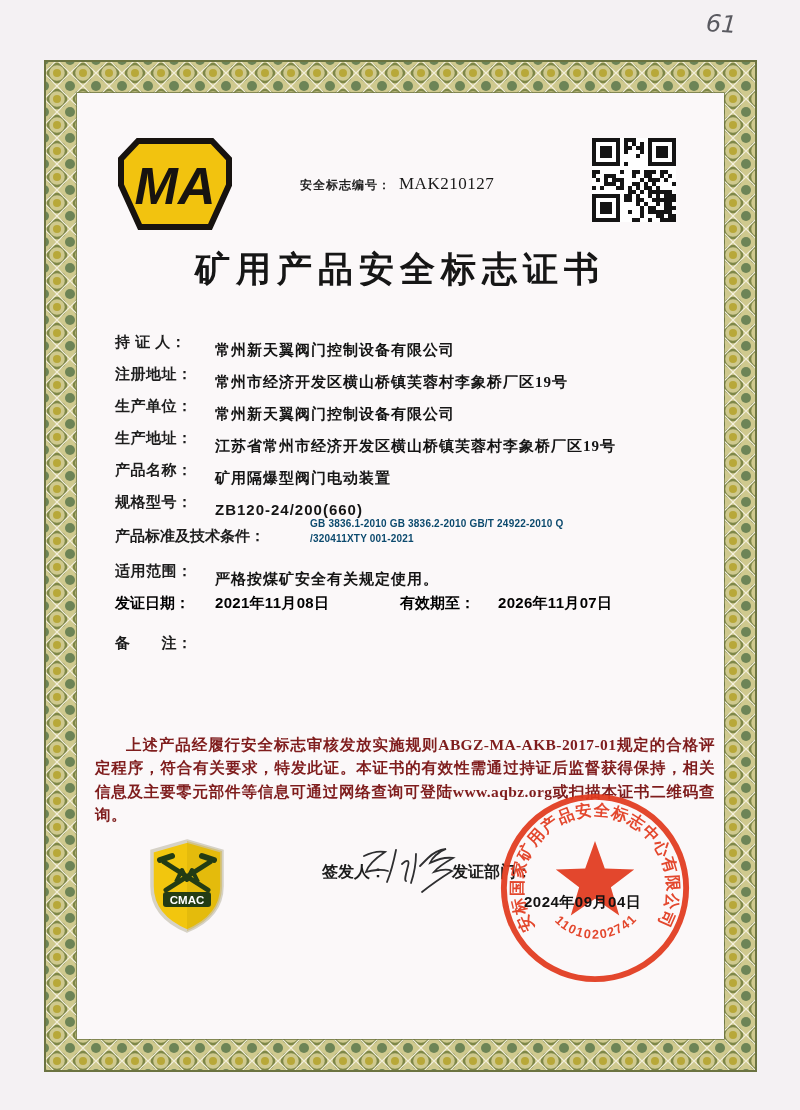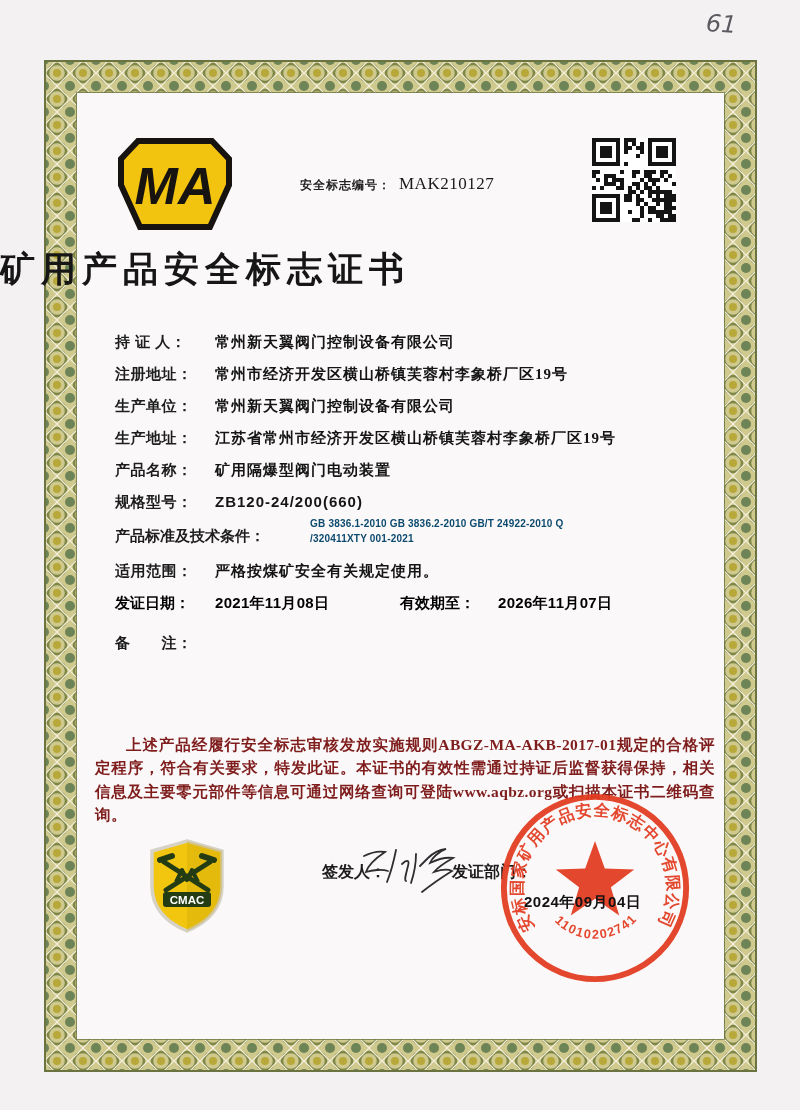--- a/index.html
+++ b/index.html
@@ -14,27 +14,27 @@
                     color:#5a5a60; font-style:italic; transform:rotate(4deg);
                     font-family:"DejaVu Sans", sans-serif; }
 
   .ma-logo { position:absolute; left:118px; top:138px; }
   .mark-no { position:absolute; left:300px; top:174px; display:flex; align-items:baseline; }
   .mark-no .lbl { font-size:12px; font-weight:700; color:#222; letter-spacing:1px; }
   .mark-no .val { font-size:17px; font-weight:400; color:#1a1a1a; margin-left:8px;
                   font-family:"Liberation Serif", serif; letter-spacing:.5px; }
   .qr { position:absolute; left:592px; top:138px; }
 
-  .title { position:absolute; left:0; top:246px; width:100%; text-align:left;
+  .title { position:absolute; left:0; top:246px; width:100%; text-align:center;
            font-size:35px; font-weight:900; color:#161616; letter-spacing:6px; }
 
   .row { position:absolute; left:115px; display:flex; align-items:flex-start; width:600px; }
   .row .lbl { width:100px; flex:0 0 100px; font-size:15px; font-weight:700;
               color:#1d1d1d; letter-spacing:.5px; white-space:nowrap; }
-  .row .val { font-size:15px; font-weight:700; color:#151515; letter-spacing:1px; }
+  .row .val { font-size:15px; font-weight:700; color:#151515; letter-spacing:1px;margin-top:8px; }
   .val-kai { font-family:"Liberation Serif", serif; }
   .val-hei { font-family:"Liberation Sans", sans-serif; letter-spacing:.3px; }
 
   .row-std { position:absolute; left:115px; top:516px; width:610px; display:flex; }
   .row-std .lbl { flex:0 0 195px; font-size:15px; font-weight:700; color:#1d1d1d;
                   padding-top:11px; white-space:nowrap; }
   .row-std .val { font-size:10px; font-weight:700; color:#0c4a6e; line-height:1.5;
                   letter-spacing:.2px; }
 
   .row-dates { position:absolute; left:115px; top:594px; display:flex; width:600px; }

